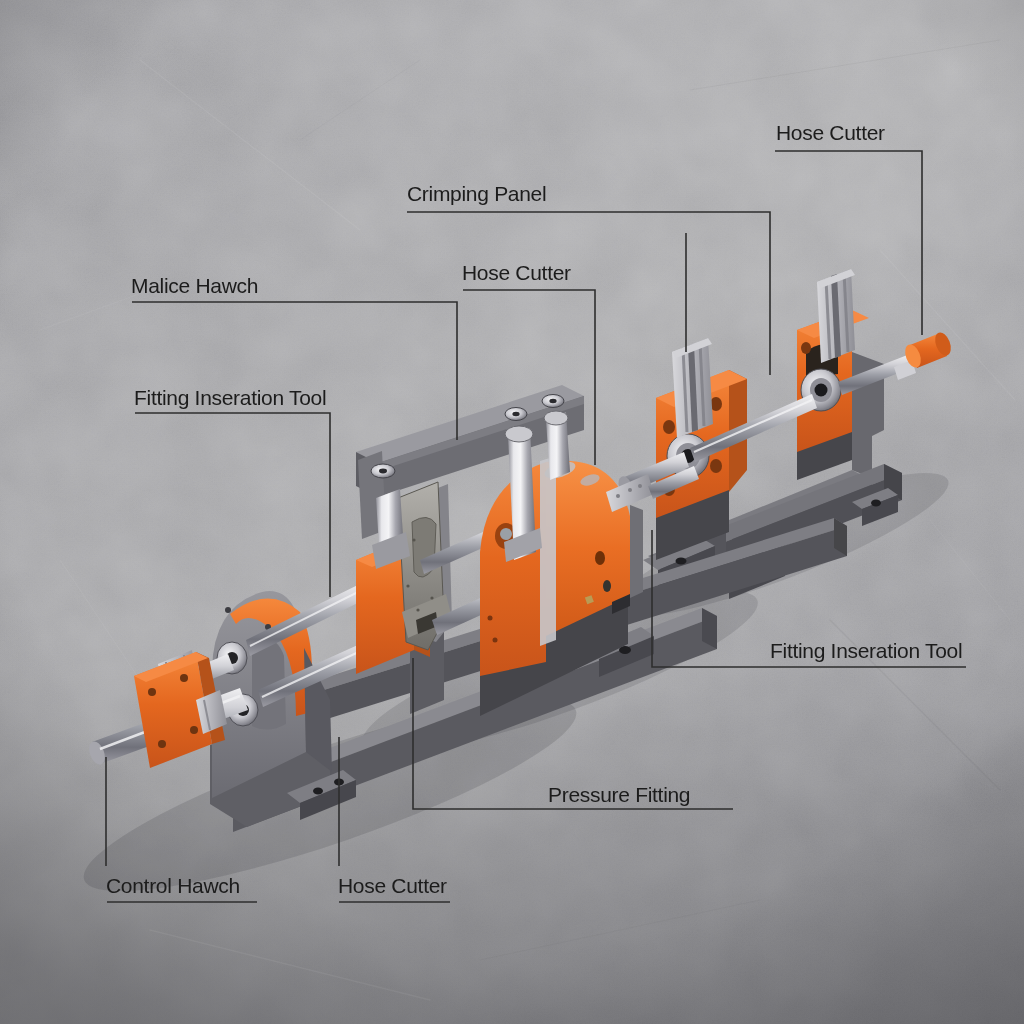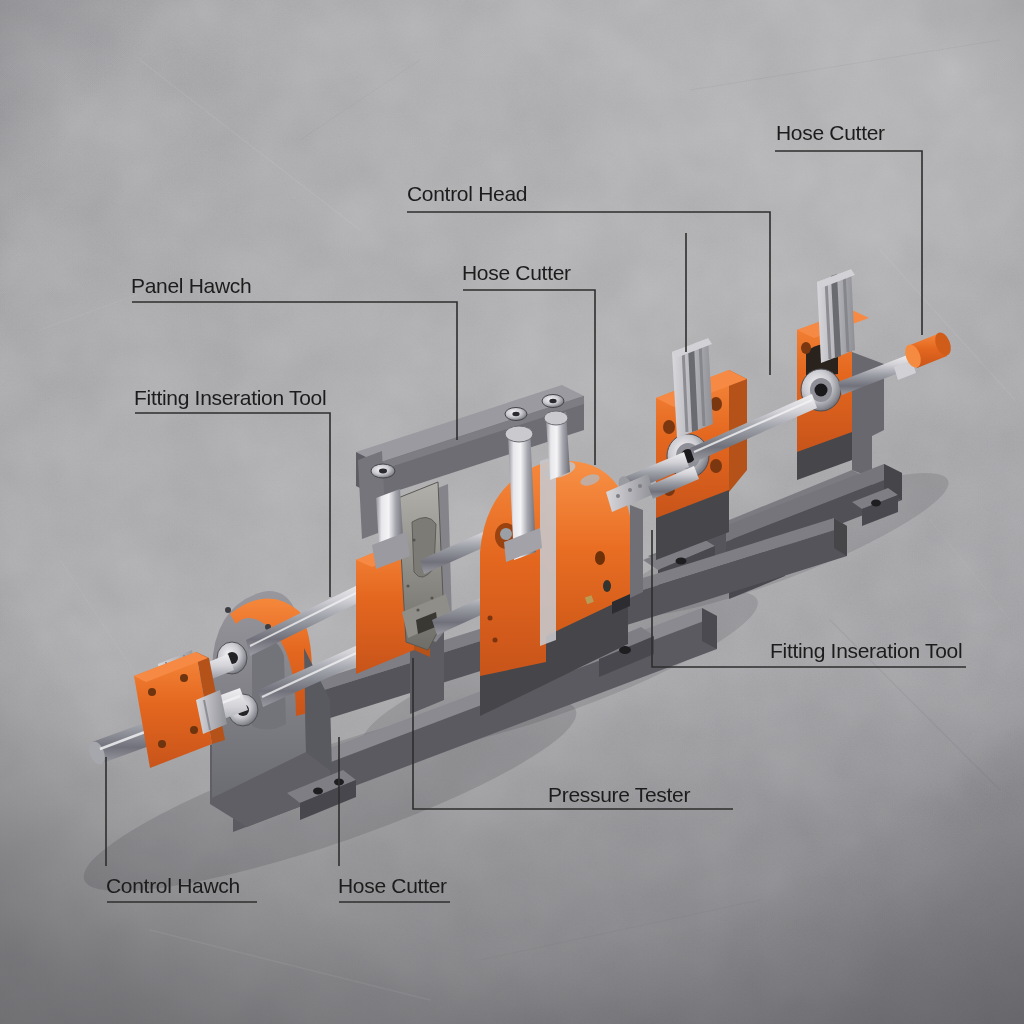--- a/index.html
+++ b/index.html
@@ -339,36 +339,36 @@
     <path d="M107,902 H257"></path>
     <path d="M339,737 V866"></path>
     <path d="M339,902 H450"></path>
   </g>
 </svg>
 
 <div class="label" style="left:776px;top:121px">
   <span>Hose Cutter</span>
 </div>
 <div class="label" style="left:407px;top:182px">
-  <span>Control Head</span>
+  <span>Crimping Panel</span>
 </div>
 <div class="label" style="left:462px;top:261px">
   <span>Hose Cutter</span>
 </div>
 <div class="label" style="left:131px;top:274px">
-  <span>Panel Hawch</span>
+  <span>Malice Hawch</span>
 </div>
 <div class="label" style="left:134px;top:386px">
   <span>Fitting Inseration Tool</span>
 </div>
 <div class="label" style="left:770px;top:639px">
   <span>Fitting Inseration Tool</span>
 </div>
 <div class="label" style="left:548px;top:783px">
-  <span>Pressure Tester</span>
+  <span>Pressure Fitting</span>
 </div>
 <div class="label" style="left:106px;top:874px">
   <span>Control Hawch</span>
 </div>
 <div class="label" style="left:338px;top:874px">
   <span>Hose Cutter</span>
 </div>
 
 </div>
 

